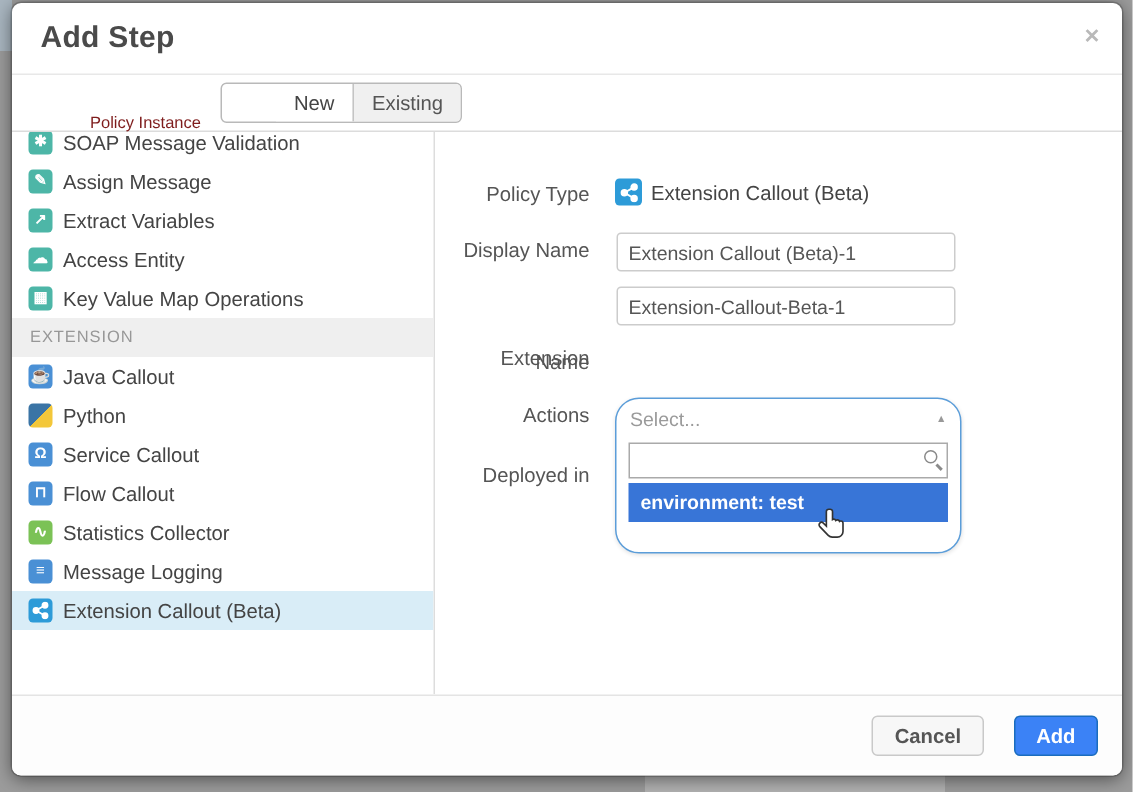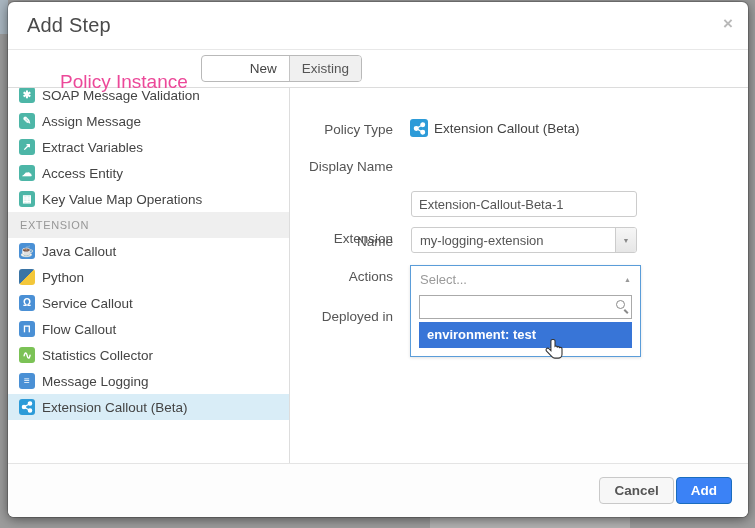--- a/index.html
+++ b/index.html
@@ -15,26 +15,26 @@
 
   .modal {
     position:absolute; left:8px; top:2px; width:740px; height:515px;
     background:#fff; border-radius:6px;
     box-shadow:0 2px 12px rgba(0,0,0,.5), 0 0 0 1px rgba(0,0,0,.18);
     display:flex; flex-direction:column; overflow:hidden;
   }
 
   
   .modal-header { height:48px; flex:0 0 48px; display:flex; align-items:center; padding-left:19px; border-bottom:1px solid #e8e8e8; position:relative; }
-  .modal-title { font-size:20px; color:#4a4a4a; font-weight:400; letter-spacing:.2px; }
+  .modal-title { font-size:20px; color:#4a4a4a; font-weight:700; letter-spacing:.2px; }
   .close-x { position:absolute; right:15px; top:13px; color:#b9b9b9; font-size:17px; font-weight:bold; cursor:pointer; line-height:1; }
 
   
   .pi-row { height:38px; flex:0 0 38px; display:flex; align-items:center; padding-left:52px; border-bottom:1px solid #dcdcdc; }
-  .pi-label { font-size:19px; color:#ec4899; margin-right:13px;margin-top:27px; }
+  .pi-label { font-size:11px; color:#7f1d1d; margin-right:13px;margin-top:27px; }
   .toggle-group { display:flex; border:1px solid #b9b9b9; border-radius:4px; overflow:hidden; height:27px;padding-left:36px; }
   .toggle-btn { font-size:13.5px; color:#444; padding:0 12px; display:flex; align-items:center; cursor:pointer; }
   .toggle-btn.sel { background:#fff; }
   .toggle-btn.unsel { background:#f0f0f0; border-left:1px solid #c4c4c4; color:#555; }
 
   
   .content { flex:1 1 auto; display:flex; overflow:hidden; }
   .policy-list { width:282px; flex:0 0 282px; border-right:1px solid #ddd; overflow:hidden; }
   .plist-item { height:26px; display:flex; align-items:center; padding-left:11px; font-size:13.5px; color:#444; cursor:pointer; white-space:nowrap; }
   .plist-item.first { margin-top:-6px; }
@@ -54,32 +54,32 @@
   .flabel { position:absolute; left:0; width:103px; text-align:right; font-size:13.5px; color:#555; }
   .ptype-row { position:absolute; left:120px; top:31px; display:flex; align-items:center; }
   .ptype-ic { width:18px; height:18px; border-radius:3px; background:#2d9bd8; display:flex; align-items:center; justify-content:center; margin-right:6px; }
   .ptype-val { font-size:13.5px; color:#444; }
   .finput { position:absolute; left:121px; width:226px; height:26px; border:1px solid #ccc; border-radius:3px; font-size:13px; color:#555; padding:0 7px; font-family:"Liberation Sans",sans-serif; background:#fff; }
   .fselect { position:absolute; left:121px; width:226px; height:26px; border:1px solid #ccc; border-radius:3px; display:flex; background:#fff; cursor:pointer; overflow:hidden; }
   .fselect-txt { flex:1; font-size:13px; color:#555; display:flex; align-items:center; padding-left:8px; }
   .fselect-btn { width:21px; border-left:1px solid #ccc; background:linear-gradient(#f6f6f6,#e6e6e6); display:flex; align-items:center; justify-content:center; font-size:7px; color:#888; }
 
   
-  .dropdown { position:absolute; left:120px; top:177px; width:231px; background:#fff; border:1px solid #5b9dd9; border-radius:0; box-shadow:0 1px 3px rgba(0,0,0,.12); z-index:5; padding-bottom:8px; }
+  .dropdown { position:absolute; left:120px; top:177px; width:231px; background:#fff; border:1px solid #5b9dd9; border-radius:16px; box-shadow:0 1px 3px rgba(0,0,0,.12); z-index:5; padding-bottom:20px; }
   .dd-control { height:26px; display:flex; align-items:center; padding:0 9px; cursor:pointer; }
   .dd-placeholder { flex:1; font-size:13px; color:#9a9a9a; }
   .dd-arrow { font-size:7px; color:#999; }
   .dd-search-wrap { margin:3px 8px; position:relative; }
   .dd-search { width:100%; height:24px; border:1px solid #aaa; font-size:13px; padding:0 24px 0 6px; font-family:"Liberation Sans",sans-serif; outline:none; }
   .mag { position:absolute; right:7px; top:5px; width:9px; height:9px; border:1.5px solid #8a8a8a; border-radius:50%; }
   .mag::after { content:""; position:absolute; left:8px; top:8px; width:5px; height:1.5px; background:#8a8a8a; transform:rotate(45deg); transform-origin:0 0; }
   .dd-option { margin:2px 8px 0; background:#3875d7; color:#fff; font-size:13px; font-weight:bold; padding:4px 8px; line-height:18px; cursor:pointer; }
 
   
-  .modal-footer { flex:0 0 54px; border-top:1px solid #e4e4e4; background:#fdfdfd; display:flex; align-items:center; justify-content:flex-end; gap:2px; padding-right:16px; }
+  .modal-footer { flex:0 0 54px; border-top:1px solid #e4e4e4; background:#fdfdfd; display:flex; align-items:center; justify-content:flex-end; gap:20px; padding-right:16px; }
   .btn { height:27px; padding:0 14px; border-radius:4px; font-size:13.5px; font-weight:bold; display:flex; align-items:center; cursor:pointer; font-family:"Liberation Sans",sans-serif; }
   .btn-cancel { background:#f7f7f7; border:1px solid #c9c9c9; color:#555; }
   .btn-add { background:#3b82f6; border:1px solid #1a6cbe; color:#fff; }
 
   .cursor { position:absolute; left:544px; top:338px; z-index:50; pointer-events:none; }
 </style>
 </head>
 <body>
 
 <div class="bg-sliver"></div>
@@ -176,29 +176,26 @@
                 <circle cx="3" cy="6" r="1.7"></circle>
                 <circle cx="9" cy="2.5" r="1.7"></circle>
                 <circle cx="9" cy="9.5" r="1.7"></circle>
               </g>
             </svg>
         </span>
         <span class="ptype-val">Extension Callout (Beta)</span>
       </div>
 
       <span class="flabel" style="top:71px;">Display Name</span>
+      <input class="finput" style="top: 67px;" value="Extension Callout (Beta)-1">
 
       <span class="flabel" style="top:118px;margin-top:28px;">Name</span>
       <input class="finput" style="top: 103px;" value="Extension-Callout-Beta-1">
 
       <span class="flabel" style="top:143px;">Extension</span>
-      <div class="fselect" style="top:139px;">
-        <span class="fselect-txt">my-logging-extension</span>
-        <span class="fselect-btn">▼</span>
-      </div>
 
       <span class="flabel" style="top:181px;">Actions</span>
       <div class="dropdown">
         <div class="dd-control">
           <span class="dd-placeholder">Select...</span>
           <span class="dd-arrow">▲</span>
         </div>
         <div class="dd-search-wrap">
           <input class="dd-search" style="">
           <span class="mag"></span>

